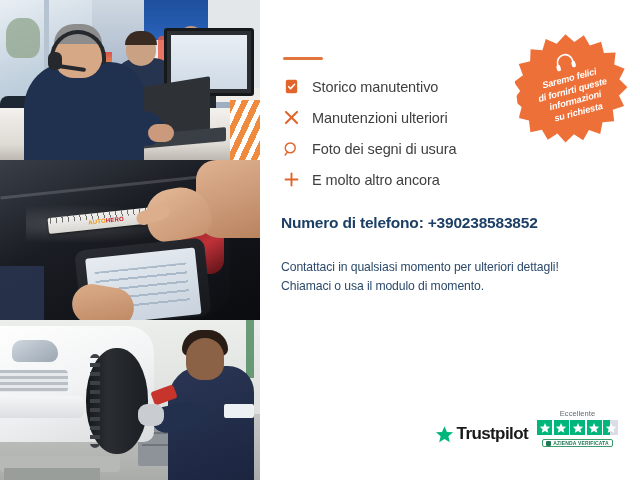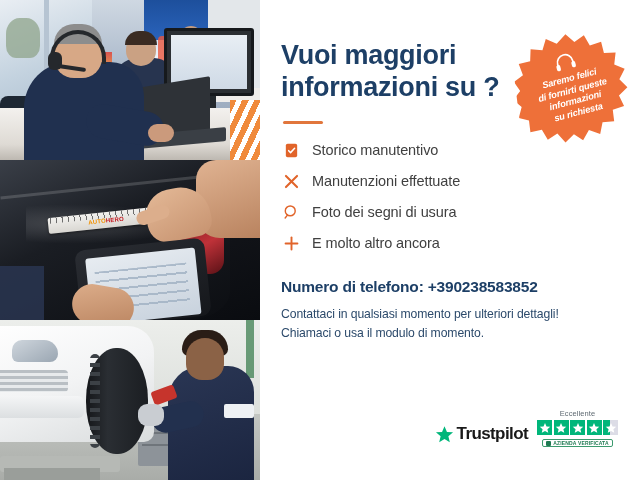--- a/index.html
+++ b/index.html
@@ -194,21 +194,21 @@
   }
 
   .phone-line {
     margin-top: 22px;
     color: #1d3f66;
     font-size: 15.5px;
     font-weight: bold;
     letter-spacing: -0.2px;
   }
   .sub-copy {
-    margin-top: 9px;
+    margin-top: 26px;
     color: #2c4a6b;
     font-size: 12.2px;
     line-height: 1.55;
     letter-spacing: -0.1px;
   }
 
   
   .trustpilot {
     position: absolute;
     right: 22px; bottom: 33px;
@@ -344,24 +344,20 @@
       <div class="mech-head"></div>
       <div class="mech-arm"></div>
       <div class="tool"></div>
       <div class="mech-glove"></div>
     </div>
 
   </div>
 
   <div class="content">
 
-    <h1 class="headline">
-      <span>Vuoi maggiori</span><br>
-      <span>informazioni su ?</span>
-    </h1>
 
     <div class="divider"></div>
 
     <ul class="feature-list">
 
       <li class="feature-item">
         <span class="feature-icon">
           <svg viewBox="0 0 24 24" width="17" height="17" aria-hidden="true">
             <rect x="4" y="2.5" width="16" height="19" rx="2.5" fill="#e1642a"></rect>
             <path d="M8 12.2l2.7 2.8L16.4 8.9" stroke="#ffffff" stroke-width="2.1" fill="none" stroke-linecap="round" stroke-linejoin="round"></path>
@@ -373,21 +369,21 @@
       <li class="feature-item">
         <span class="feature-icon">
           <svg viewBox="0 0 24 24" width="19" height="19" aria-hidden="true">
             <g stroke="#e1642a" stroke-width="2.6" stroke-linecap="round">
               <line x1="5" y1="5" x2="19" y2="19"></line>
               <line x1="19" y1="5" x2="5" y2="19"></line>
             </g>
             <circle cx="12" cy="12" r="1.6" fill="#e1642a"></circle>
           </svg>
         </span>
-        <span class="feature-label">Manutenzioni effettuate</span>
+        <span class="feature-label">Manutenzioni ulteriori</span>
       </li>
 
       <li class="feature-item">
         <span class="feature-icon">
           <svg viewBox="0 0 24 24" width="18" height="18" aria-hidden="true">
             <circle cx="11" cy="10.5" r="6.6" stroke="#e1642a" stroke-width="1.9" fill="none"></circle>
             <line x1="7" y1="16.5" x2="4.2" y2="20" stroke="#e1642a" stroke-width="1.9" stroke-linecap="round"></line>
           </svg>
         </span>
         <span class="feature-label">Foto dei segni di usura</span>

